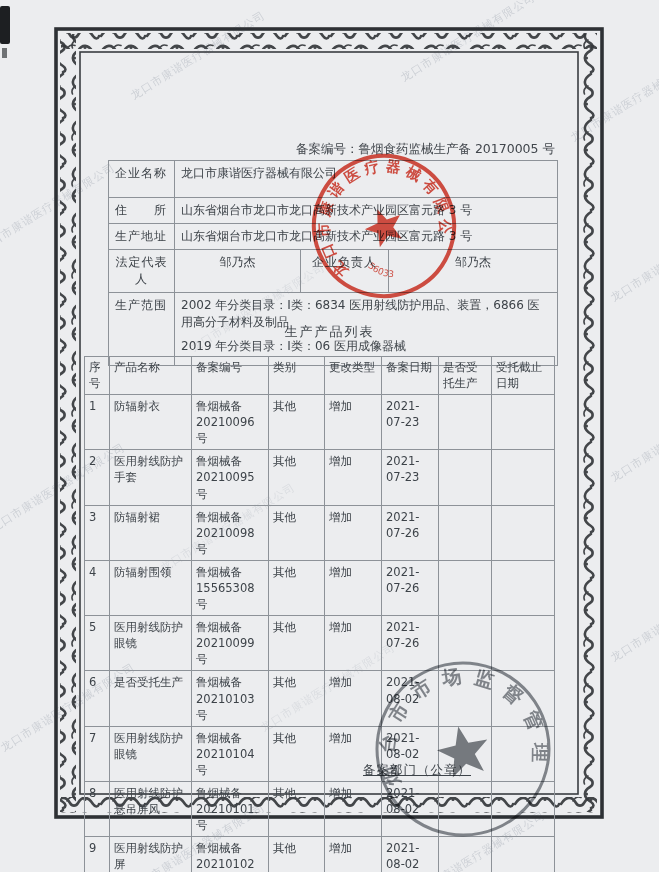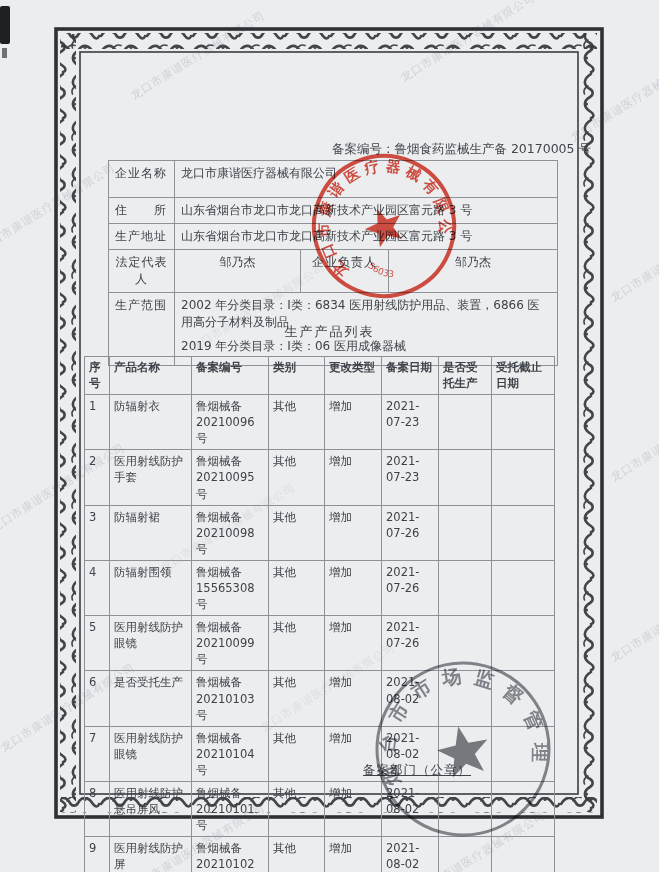--- a/index.html
+++ b/index.html
@@ -20,42 +20,42 @@
   .frame{position:absolute;left:54px;top:27px;z-index:2;}
   
   .content{position:absolute;inset:0;z-index:3;}
   .title{
     position:absolute;left:0;top:84px;width:100%;text-align:center;
     font-size:26px;font-weight:600;letter-spacing:3px;color:#3a3f45;
     font-family:"DejaVu Serif","Liberation Serif",serif;
   }
   .record-line{
     position:absolute;top:141px;left:0;width:100%;box-sizing:border-box;
-    padding-right:68px;text-align:right;font-size:12.5px;color:#41464c;
+    padding-right:104px;text-align:right;font-size:12.5px;color:#41464c;
   }
   table{border-collapse:collapse;table-layout:fixed;}
   td,th{
     border:1px solid #8d9298;font-weight:normal;
     vertical-align:top;text-align:left;word-break:break-word;
   }
   .info{position:absolute;left:108px;top:160px;width:449px;font-size:12px;}
   .info td{padding:4px 6px;}
   .info .lbl{letter-spacing:1px;}
   .r1 td{height:28px;}
   .r2 td{height:16px;}
   .r3 td{height:14px;margin-top:24px;}
   .r4 td{height:14px;text-align:center;}
   .r5 td{height:56px;}
   .scope p{margin:0 0 6px 0;line-height:1.45;}
   .plist-caption{
     position:absolute;left:0;top:323px;width:100%;text-align:center;
     font-size:13px;letter-spacing:2px;color:#3d4349;
   }
   .products{position:absolute;left:84px;top:356px;width:470px;font-size:11.5px;}
-  .products th{padding:3px 4px;line-height:1.35;font-weight:bold;}
+  .products th{padding:3px 4px;line-height:1.35;}
   .products td{padding:3px 4px;line-height:1.4;height:29px;}
   .footer-dept{position:absolute;left:363px;top:762px;font-size:12.5px;letter-spacing:1px;text-decoration:underline;}
   .footer-date{position:absolute;left:363px;top:782px;font-size:12.5px;letter-spacing:1px;}
   
   .seal{position:absolute;z-index:4;mix-blend-mode:multiply;pointer-events:none;}
   .seal-company{left:308px;top:150px;opacity:.88;transform:rotate(-22deg);}
   .seal-authority{left:362px;top:648px;opacity:.8;transform:rotate(-12deg);}
   
   .artifact{position:absolute;background:#1d1f22;z-index:5;}
   .artifact.a1{left:0;top:6px;width:10px;height:38px;border-radius:2px;}

